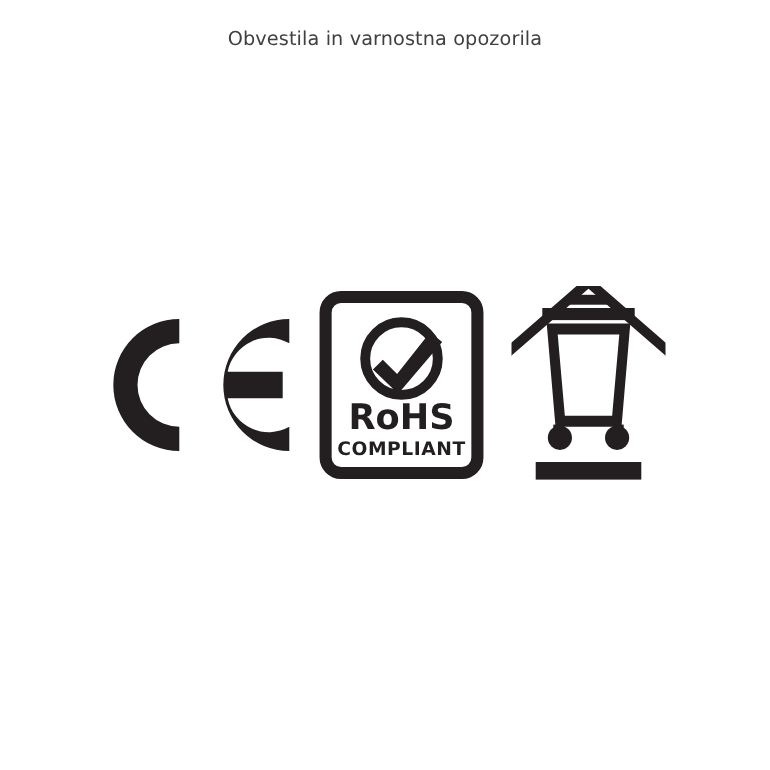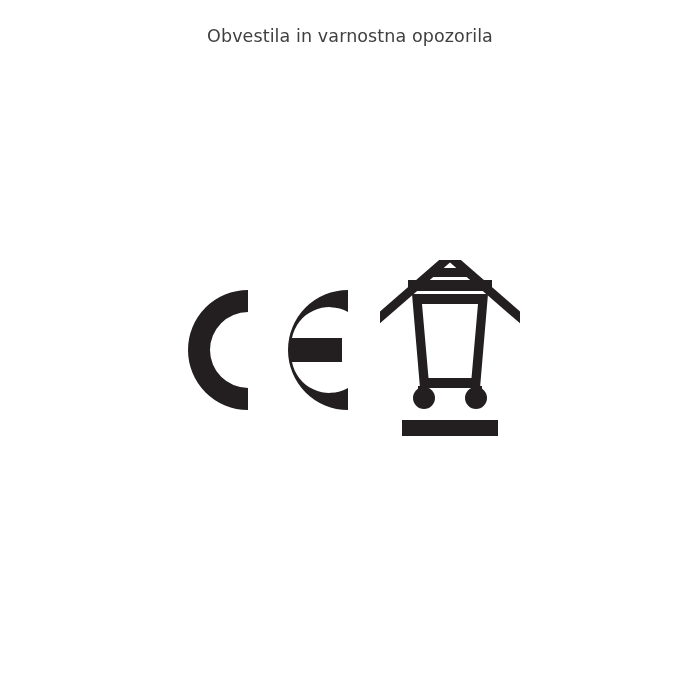--- a/index.html
+++ b/index.html
@@ -79,20 +79,34 @@
           A38 38 0 0 1 122 92
           L172 92
           L172 68
           L122 68
           A38 38 0 0 1 178 42
           Z"></path>
       </svg>
 
     </div>
 
+    <div class="symbol sym-rohs">
+      <svg width="150" height="172" viewBox="0 0 150 172" aria-hidden="true">
+
+        <rect x="6" y="6" width="138" height="160" rx="14" ry="14" fill="none" stroke="#231f20" stroke-width="11"></rect>
+
+        <circle cx="75" cy="62" r="33" fill="none" stroke="#231f20" stroke-width="9"></circle>
+        <path d="M58 63 L71 76 L101 38 L112 47 L72 94 L49 72 Z" fill="#231f20"></path>
+
+        <text x="75" y="126" text-anchor="middle" font-family="DejaVu Sans, Liberation Sans, sans-serif" font-size="32" font-weight="bold" fill="#231f20">RoHS</text>
+
+        <text x="75" y="150" text-anchor="middle" font-family="DejaVu Sans, Liberation Sans, sans-serif" font-size="17" font-weight="bold" letter-spacing="0.5" fill="#231f20">COMPLIANT</text>
+      </svg>
+
+    </div>
 
     <div class="symbol sym-weee">
       <svg width="140" height="180" viewBox="0 0 140 180" aria-hidden="true">
         <g fill="#231f20">
 
           <rect x="52" y="8" width="36" height="9"></rect>
 
           <rect x="28" y="20" width="84" height="11"></rect>
 
           <path d="M32 34 L108 34 L100 128 L40 128 Z

